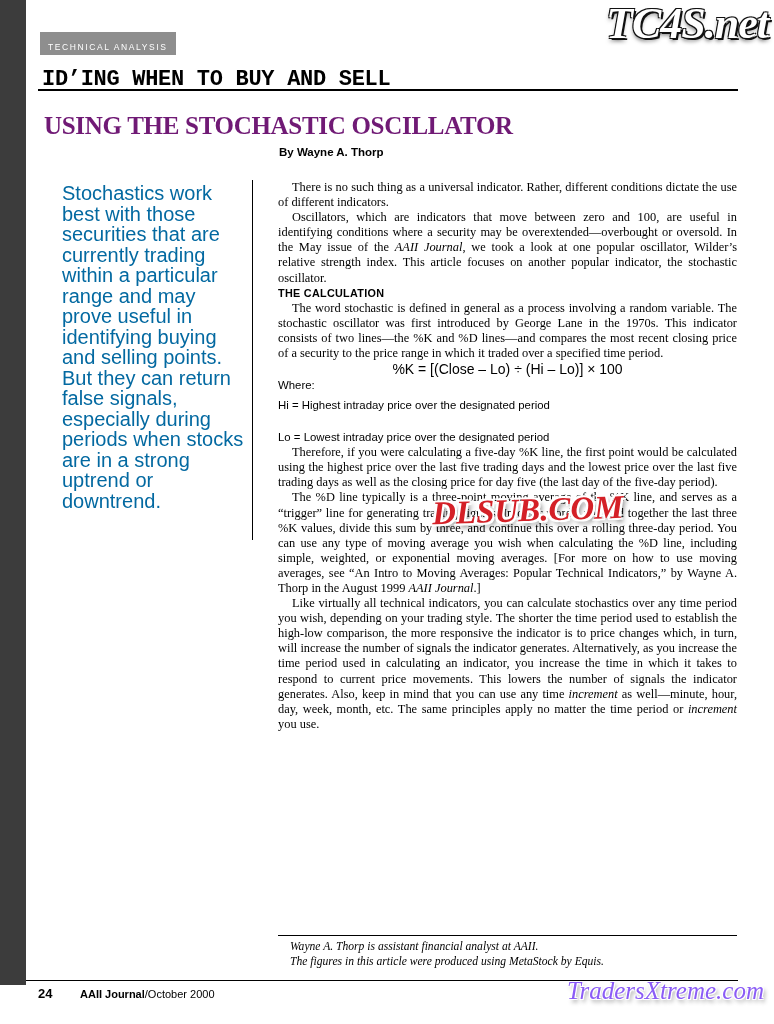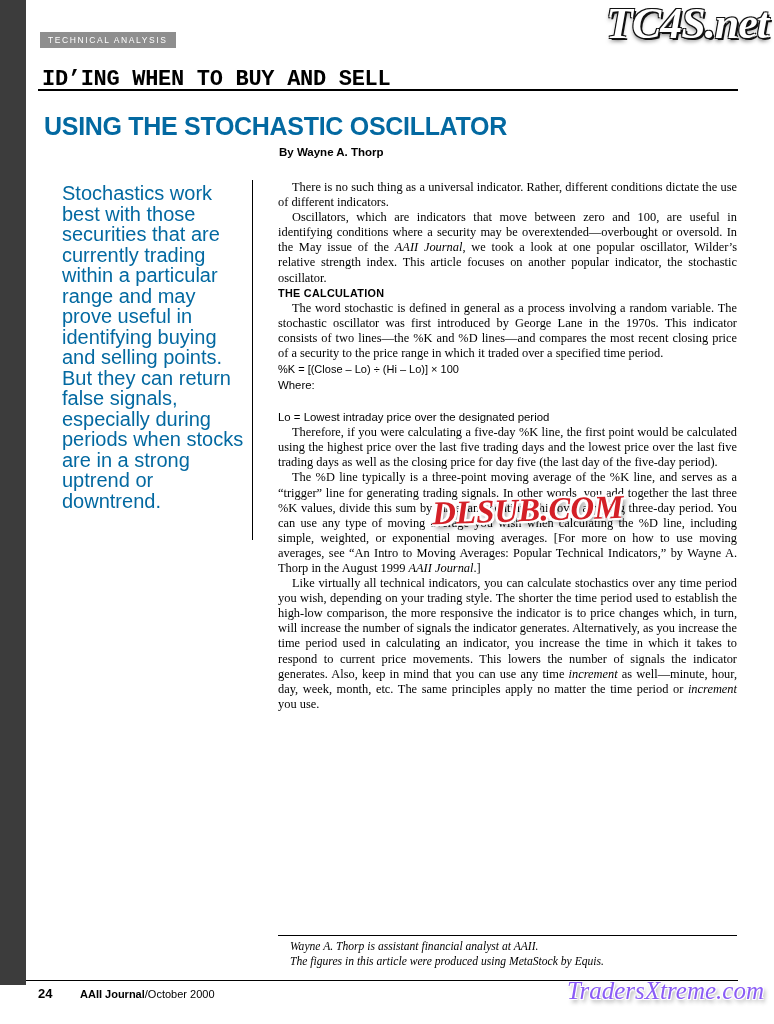--- a/index.html
+++ b/index.html
@@ -89,21 +89,21 @@
   
   .kicker {
     position: absolute;
     left: 40px;
     top: 32px;
     background: #8e8e8e;
     color: #ffffff;
     font-family: "Liberation Sans", sans-serif;
     font-size: 8.5px;
     letter-spacing: 1.6px;
-    padding: 3px 8px 3px 8px;
+    padding: 10px 8px 3px 8px;
     text-transform: uppercase;
   }
 
   .title-main {
     position: absolute;
     left: 42px;
     top: 52px;
     font-family: Liberation Mono, monospace;
     font-weight: bold;
     font-size: 22px;
@@ -116,25 +116,25 @@
     left: 38px;
     top: 89px;
     width: 700px;
     height: 2px;
     background: #000000;
   }
   .title-sub {
     position: absolute;
     left: 44px;
     top: 91px;
-    font-family: Liberation Sans, sans-serif;
+    font-family: Liberation Serif, serif;
     font-weight: bold;
     font-size: 25px;
     letter-spacing: -0.3px;
-    color: #0369a1;
+    color: #701a75;
     white-space: nowrap;
   }
 
   .byline {
     position: absolute;
     left: 279px;
     top: 146px;
     font-family: "Liberation Sans", sans-serif;
     font-weight: bold;
     font-size: 11.5px;
@@ -182,24 +182,24 @@
     font-family: "Liberation Sans", sans-serif;
     font-weight: bold;
     font-size: 10.8px;
     letter-spacing: 0.3px;
     margin: 13px 0 11px 0;
     text-indent: 0 !important;
     text-align: left;
   }
   .formula {
     font-family: "Liberation Sans", sans-serif;
-    font-size: 11px;
+    font-size: 14px;
     line-height: 16px;
     text-indent: 0 !important;
-    text-align: left;
+    text-align: center;
     margin-top: 12px;
   }
   .formula-defs {
     font-family: "Liberation Sans", sans-serif;
     font-size: 11.4px;
     line-height: 16px;
     text-indent: 0 !important;
     text-align: left;
     margin-top: 11px;
   }
@@ -274,20 +274,21 @@
   <div class="body-col">
     <p>There is no such thing as a universal indicator. Rather, different conditions dictate the use of different indicators.</p>
     <p>Oscillators, which are indicators that move between zero and 100, are useful in identifying conditions where a security may be overextended—overbought or oversold. In the May issue of the <span class="ital">AAII Journal</span>, we took a look at one popular oscillator, Wilder’s relative strength index. This article focuses on another popular indicator, the stochastic oscillator.</p>
 
     <p class="sec-head">THE CALCULATION</p>
 
     <p>The word stochastic is defined in general as a process involving a random variable. The stochastic oscillator was first introduced by George Lane in the 1970s. This indicator consists of two lines—the %K and %D lines—and compares the most recent closing price of a security to the price range in which it traded over a specified time period.</p>
 
     <p class="formula">%K = [(Close – Lo) ÷ (Hi – Lo)] × 100</p>
     <p class="formula-defs">Where:</p>
+    <p class="formula-defs" style="margin-top:4px">Hi = Highest intraday price over the designated period</p>
     <p class="formula-defs" style="margin-top:16px">Lo = Lowest intraday price over the designated period</p>
 
     <p class="gap-before">Therefore, if you were calculating a five-day %K line, the first point would be calculated using the highest price over the last five trading days and the lowest price over the last five trading days as well as the closing price for day five (the last day of the five-day period).</p>
     <p>The %D line typically is a three-point moving average of the %K line, and serves as a “trigger” line for generating trading signals. In other words, you add together the last three %K values, divide this sum by three, and continue this over a rolling three-day period. You can use any type of moving average you wish when calculating the %D line, including simple, weighted, or exponential moving averages. [For more on how to use moving averages, see “An Intro to Moving Averages: Popular Technical Indicators,” by Wayne A. Thorp in the August 1999 <span class="ital">AAII Journal</span>.]</p>
     <p>Like virtually all technical indicators, you can calculate stochastics over any time period you wish, depending on your trading style. The shorter the time period used to establish the high-low comparison, the more responsive the indicator is to price changes which, in turn, will increase the number of signals the indicator generates. Alternatively, as you increase the time period used in calculating an indicator, you increase the time in which it takes to respond to current price movements. This lowers the number of signals the indicator generates. Also, keep in mind that you can use any time <span class="ital">increment</span> as well—minute, hour, day, week, month, etc. The same principles apply no matter the time period or <span class="ital">increment</span> you use.</p>
   </div>
 
   <div class="footnote-rule"></div>
   <div class="footnote">
     <div>Wayne A. Thorp is assistant financial analyst at AAII.</div>

